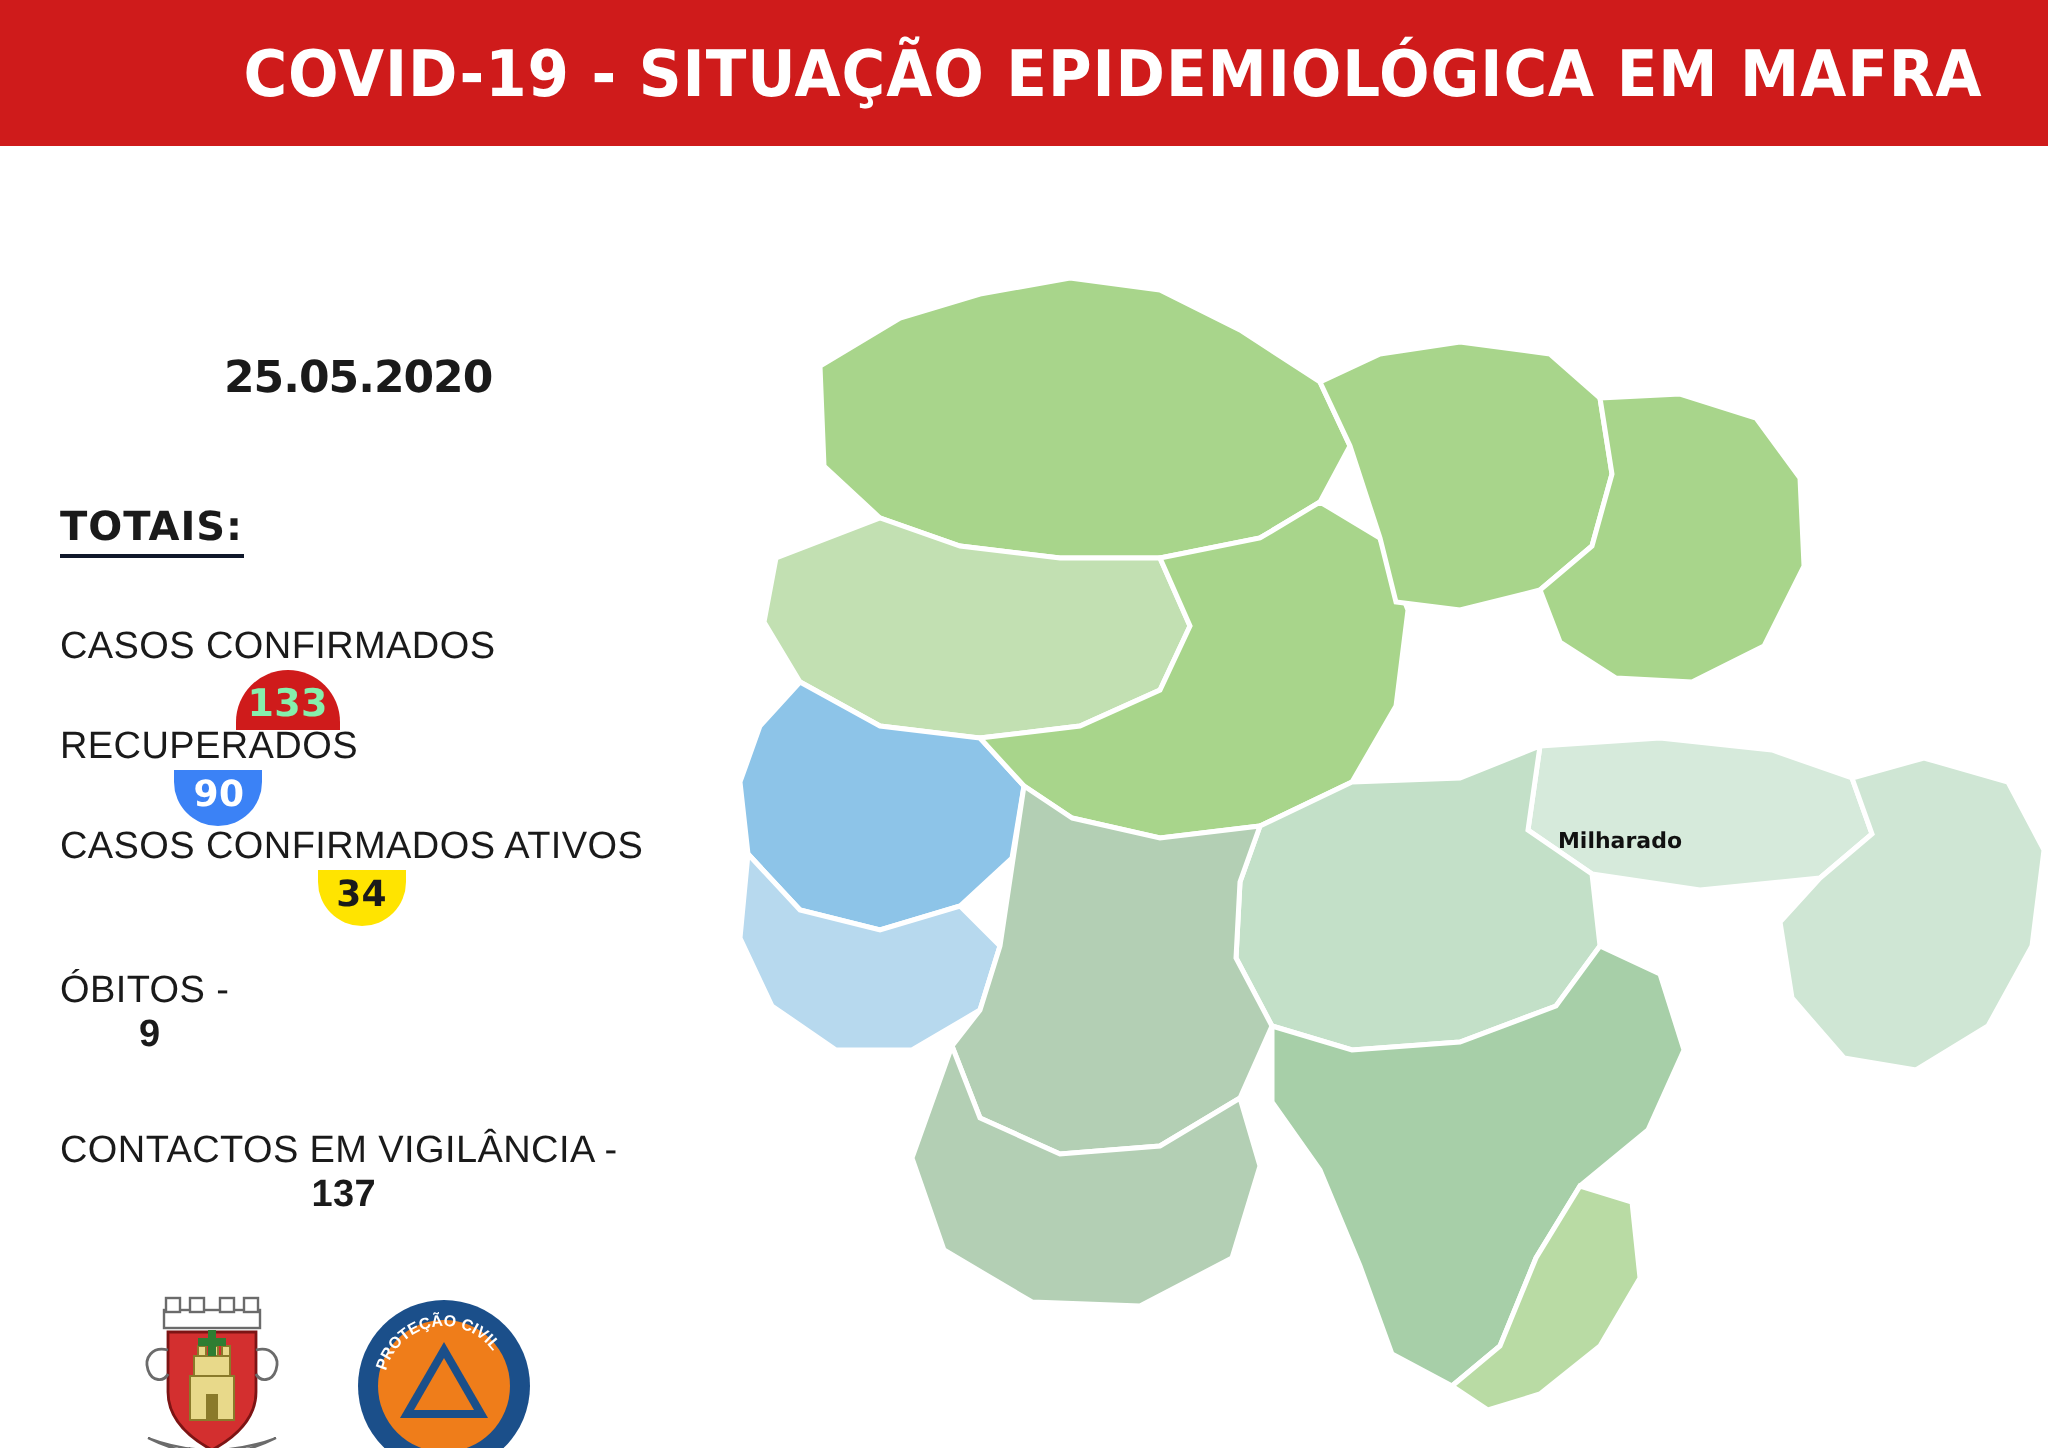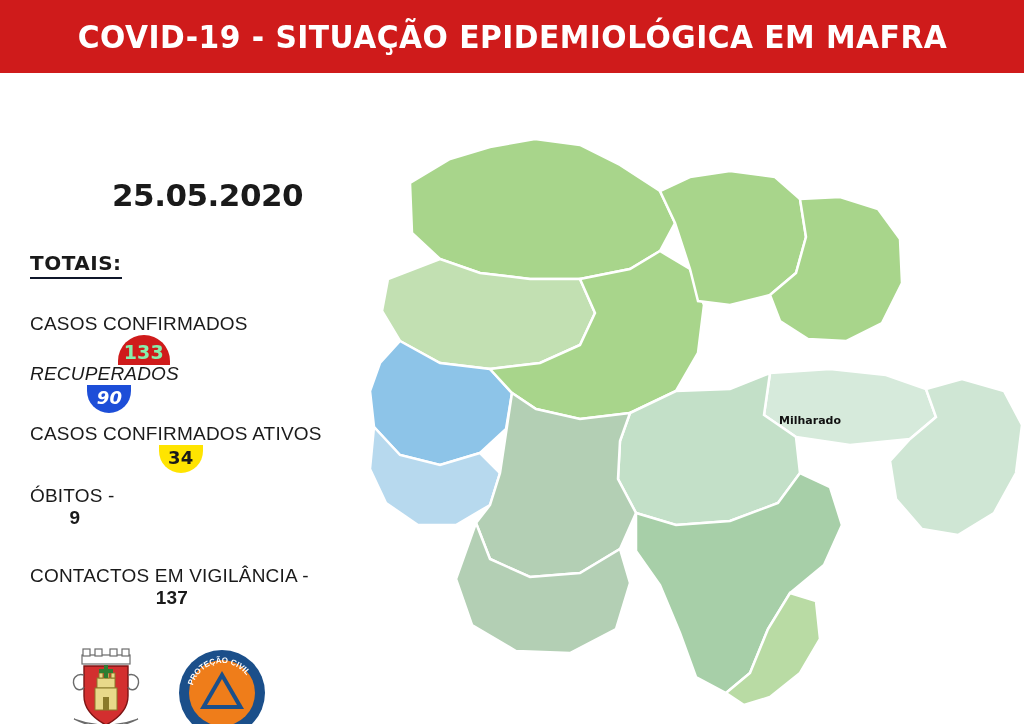--- a/index.html
+++ b/index.html
@@ -7,36 +7,36 @@
     width:1024px;height:724px;
     background:#ffffff;
     font-family:"Liberation Sans", sans-serif;
     overflow:hidden;
     position:relative;
   }
   
   .header{
     position:absolute;left:0;top:0;width:1024px;height:73px;
     background:#cf1b1b;
-    display:flex;align-items:center;justify-content:center;
+    display:flex;align-items:center;justify-content:flex-end;
   }
   .header-title{
     color:#ffffff;
     font-size:32px;
     font-weight:bold;
     letter-spacing:0.5px;
     font-family:"DejaVu Sans", sans-serif;
     transform:scaleX(0.93);
     white-space:nowrap;
   }
   
   .panel{position:absolute;left:0;top:73px;width:370px;height:651px;}
   .date{
     position:absolute;left:112px;top:104px;
-    font-size:31px;font-weight:bold;color:#1a1a1a;
+    font-size:22px;font-weight:bold;color:#1a1a1a;
     font-family:"DejaVu Sans", sans-serif;
     letter-spacing:-0.5px;
   }
   .totais{
     position:absolute;left:30px;top:178px;
     font-size:20px;font-weight:bold;color:#1a1a1a;
     font-family:"DejaVu Sans", sans-serif;
     border-bottom:2px solid #0f172a;
     padding-bottom:2px;
     letter-spacing:0.5px;
@@ -64,21 +64,21 @@
     border-radius:26px 26px 0 0;
     font-size:19px;
     padding-top:3px;
   }
   .badge-half{
     width:44px;height:25px;
     border-radius:0 0 24px 24px;
     font-size:18px;
     padding-bottom:3px;
   }
-  .badge-green{background:#1d4ed8;color:#ffffff;}
+  .badge-green{background:#3b82f6;color:#ffffff;}
   .badge-yellow{background:#ffe400;color:#1a1a1a;}
   
   .logos{position:absolute;left:60px;top:572px;display:flex;gap:24px;align-items:center;}
   .logo-box{width:92px;height:96px;position:relative;}
   
   .map{position:absolute;left:330px;top:73px;width:694px;height:651px;}
   .map svg{display:block;}
   .marker{position:absolute;}
   .pie{position:absolute;transform:translateX(-50%);}
   .plain-region-label{
@@ -100,26 +100,26 @@
 
   <div class="date">25.05.2020</div>
 
   <div class="totais">TOTAIS:</div>
 
   <div class="stat-row" style="top:240px;">
     <span class="lbl">CASOS CONFIRMADOS</span>
     <span class="badge badge-dome">133</span>
   </div>
 
-  <div class="stat-row" style="top:290px;font-style:italic;">
+  <div class="stat-row" style="top:290px;">
     <span class="lbl">RECUPERADOS</span>
     <span class="badge badge-half badge-green">90</span>
   </div>
 
-  <div class="stat-row" style="top:350px;">
+  <div class="stat-row" style="top:340px;">
     <span class="lbl">CASOS CONFIRMADOS ATIVOS</span>
     <span class="badge badge-half badge-yellow">34</span>
   </div>
 
   <div class="stat-row" style="top:412px;">
     <span class="lbl">ÓBITOS -</span>
     <span class="plain-val">9</span>
   </div>
 
 

